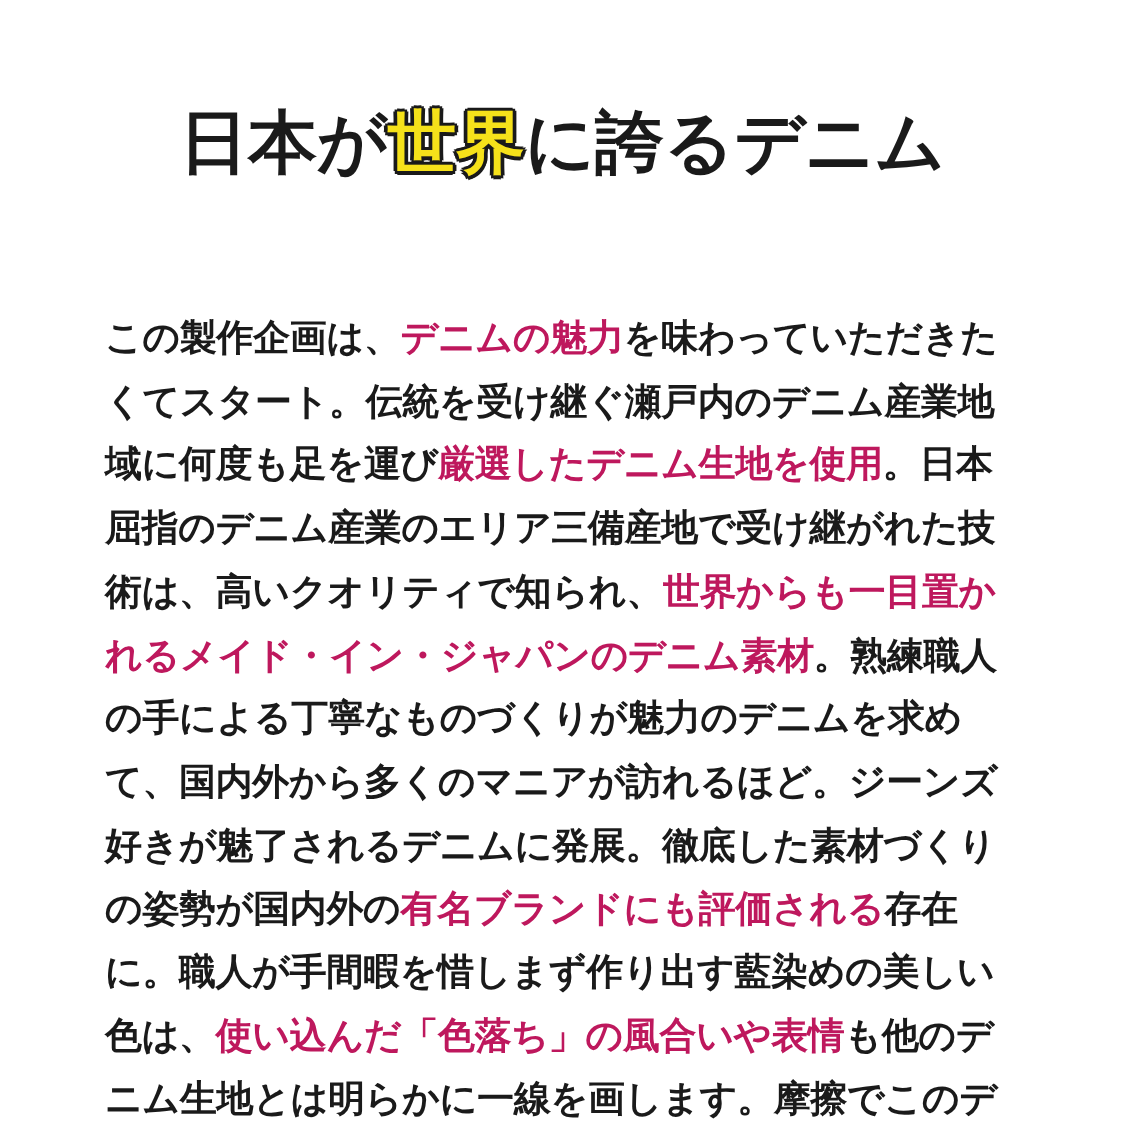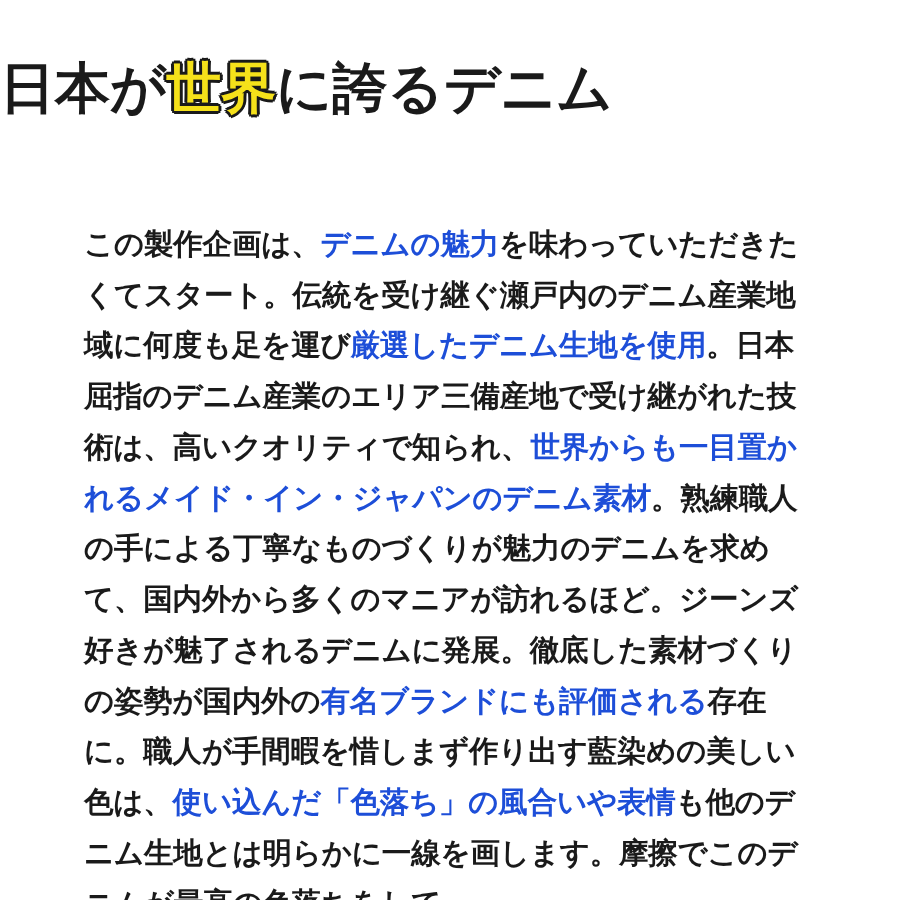--- a/index.html
+++ b/index.html
@@ -15,21 +15,22 @@
   }
   .page {
     position: relative;
     width: 900px;
     height: 900px;
     box-sizing: border-box;
   }
 
   
   .headline-wrap {
-    padding-top: 20px;
+    padding-top: 46px;
+    text-align: center;
   }
   .headline {
     display: inline-block;
     font-family: "DejaVu Sans", "Liberation Sans", sans-serif;
     font-size: 55px;
     font-weight: bold;
     line-height: 1.15;
     color: #1a1a1a;
     letter-spacing: 0px;
     white-space: nowrap;
@@ -54,21 +55,21 @@
     padding: 62px 84px 0 84px;
     font-family: "DejaVu Sans", "Liberation Sans", sans-serif;
     font-size: 29.5px;
     font-weight: bold;
     line-height: 1.72;
     color: #1a1a1a;
     text-align: left;
     letter-spacing: -0.2px;
   }
   .body-copy .em {
-    color: #1d4ed8;
+    color: #be185d;
   }
 </style>
 </head>
 <body>
 
 <div class="page">
 
   <div class="headline-wrap">
     <h1 class="headline"><span>日本が</span><span class="hl">世界</span><span>に誇るデニム</span></h1>
   </div>

